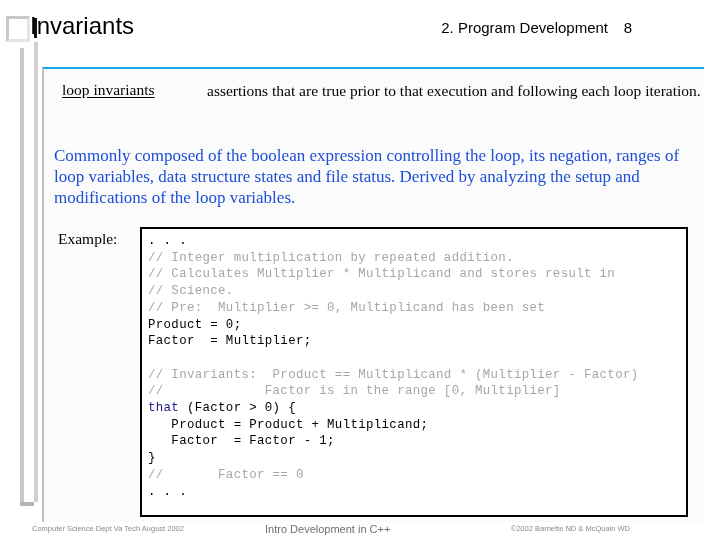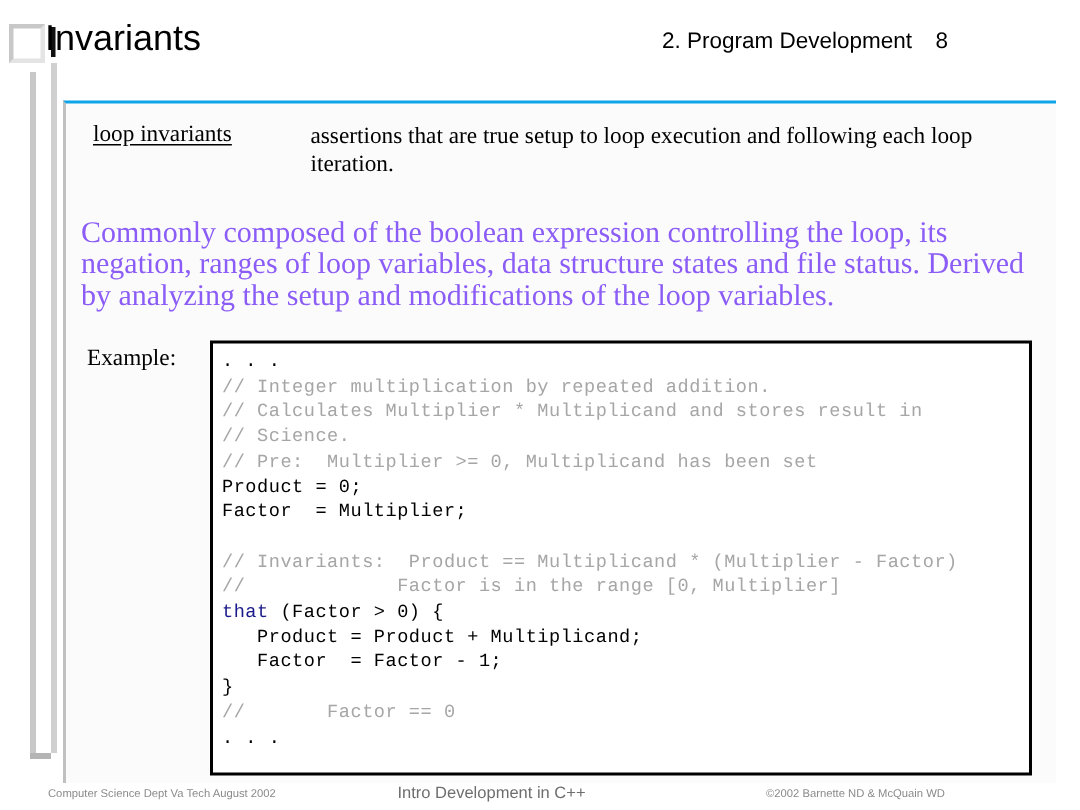--- a/index.html
+++ b/index.html
@@ -121,22 +121,22 @@
     font-size: 15.5px;
     color: #000000;
     line-height: 19px;
   }
 
   
   .para {
     position: absolute;
     left: 10px; top: 76px;
     width: 650px;
-    font-size: 20px;
-    color: #8b5cf6;
+    font-size: 17px;
+    color: #1d4ed8;
     line-height: 21px;
   }
 
   
   .example-label {
     position: absolute;
     left: 14px; top: 161px;
     font-size: 15.5px;
     color: #000000;
     white-space: nowrap;
@@ -202,21 +202,21 @@
   <div class="rail-inner"></div>
 
   <div class="title">Invariants</div>
   <div class="header-right">2. Program Development</div>
   <div class="header-page">8</div>
 
   <div class="panel">
 
     <div class="def-row">
       <div class="def-term">loop invariants</div>
-      <div class="def-text">assertions that are true setup to loop execution and following each loop iteration.</div>
+      <div class="def-text">assertions that are true prior to that execution and following each loop iteration.</div>
     </div>
 
     <div class="para">Commonly composed of the boolean expression controlling the loop, its negation, ranges of loop variables, data structure states and file status.  Derived by analyzing the setup and modifications of the loop variables.</div>
 
     <div class="example-label">Example:</div>
 
     <div class="code-box">
       <div id="code-lines">
           <div class="code-line ">. . .</div>
           <div class="code-line comment">// Integer multiplication by repeated addition.</div>

